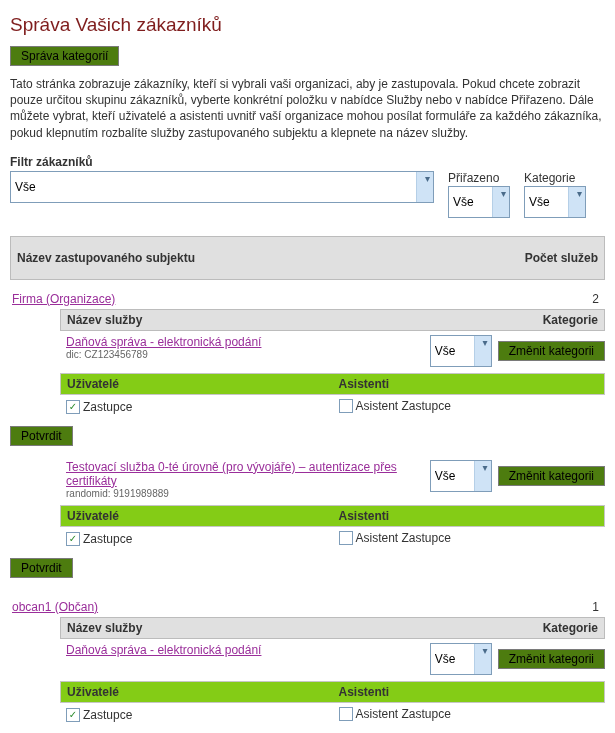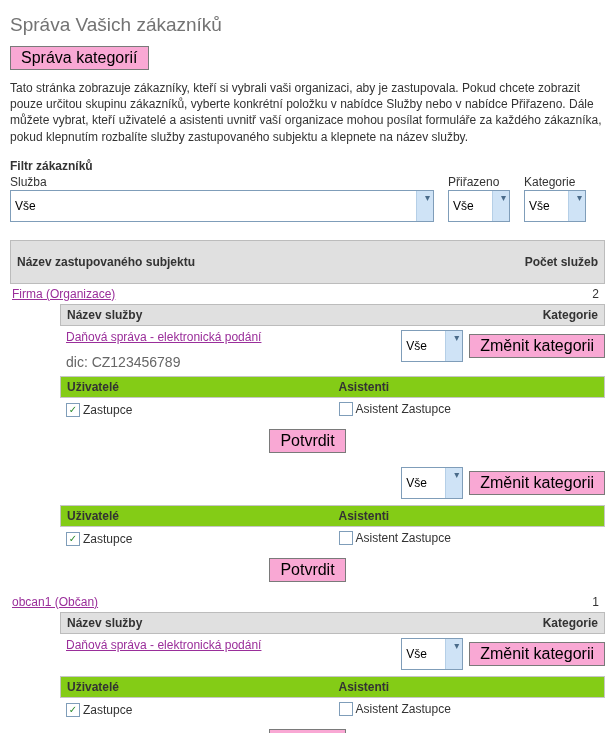--- a/index.html
+++ b/index.html
@@ -6,28 +6,28 @@
     font-family: Arial, Helvetica, sans-serif;
     font-size: 12px;
     color: #333;
     margin: 10px;
     width: 595px;
   }
   h1 {
     font-family: "Trebuchet MS", Verdana, sans-serif;
     font-size: 19px;
     font-weight: normal;
-    color: #737373;
+    color: #7f1d1d;
     margin: 4px 0 10px 0;
   }
   .btn {
-    background: #f9a8d4;
+    background: #4d7c0f;
     border: 1px solid #7a7a7a;
     padding: 2px 10px;
-    font-size: 16px;
+    font-size: 12px;
     font-family: inherit;
     cursor: pointer;
   }
   .desc { margin: 10px 0 14px 0; line-height: 1.35; }
   .filters-title { font-weight: bold; margin-top: 10px; }
   .filters { display: flex; gap: 14px; margin-top: 2px; }
   .filt { display: flex; flex-direction: column; }
   .filt label { margin-bottom: 1px; }
   .sel {
     border: 1px solid #7f9db9;
@@ -51,36 +51,36 @@
     background: #e0e0e0;
     border: 1px solid #bcbcbc;
     display: flex;
     justify-content: space-between;
     padding: 3px 6px;
     font-weight: bold;
   }
   .subject-line {
     display: flex;
     justify-content: space-between;
-    padding: 3px 6px 3px 2px;
+    padding: 12px 6px 3px 2px;
     align-items: flex-end;
     gap: 41px;
   }
   a.link { color: #9a2e9a; text-decoration: underline; }
   .indent1 { margin-left: 50px; gap: 12px; }
   .service-block { margin: 0 0 4px 50px; }
   .service-row {
     display: flex;
     justify-content: flex-end;
     align-items: flex-start;
     padding: 4px 0 2px 6px;
   }
   .service-row .left { flex: 1; }
   .service-row .ctrls { display: flex; gap: 6px; align-items: center; }
-  .idline { color: #666; font-size: 14px; margin-top: 10px; }
+  .idline { color: #666; font-size: 10px; margin-top: 0; }
   .ua-hdr {
     background: #84cc16;
     border: 1px solid #c6c6c6;
     display: flex;
     font-weight: bold;
     padding: 3px 6px;
     margin: 2px 0 0 50px;
   }
   .ua-hdr .col, .ua-row .col { width: 50%; }
   .ua-row {
@@ -100,21 +100,21 @@
     display: inline-flex;
     align-items: center;
     justify-content: center;
     font-size: 10px;
     line-height: 1;
     color: #2a8a2a;
     background: #fff;
   }
   .confirm-row {
     display: flex;
-    justify-content: center;
+    justify-content: flex-start;
     padding: 6px 0 10px 0;
   }
   .sel-wrap {
     position: relative;
     display: inline-block;
   }
   .sel-wrap select {
     -webkit-appearance: none;
     -moz-appearance: none;
     appearance: none;
@@ -149,21 +149,20 @@
 
 <h1>Správa Vašich zákazníků</h1>
 
 <button class="btn">Správa kategorií</button>
 
 <p class="desc">Tato stránka zobrazuje zákazníky, kteří si vybrali vaši organizaci, aby je zastupovala. Pokud chcete zobrazit pouze určitou skupinu zákazníků, vyberte konkrétní položku v nabídce Služby nebo v nabídce Přiřazeno. Dále můžete vybrat, kteří uživatelé a asistenti uvnitř vaší organizace mohou posílat formuláře za každého zákazníka, pokud klepnutím rozbalíte služby zastupovaného subjektu a klepnete na název služby.</p>
 
 <div class="filters-title">Filtr zákazníků</div>
 <div class="filters">
   <div class="filt">
-    <label>Služba</label>
     <span class="sel-wrap">
       <select class="sel service">
         <option>Vše</option>
       </select>
     </span>
   </div>
   <div class="filt">
     <label>Přiřazeno</label>
     <span class="sel-wrap">
       <select class="sel small">
@@ -213,20 +212,21 @@
         </span></div>
       <div class="col"><span class="cb">
           <span class="cb-box"></span>
           <span>Asistent Zastupce</span>
         </span></div>
     </div>
     <div class="confirm-row">
       <button class="btn">Potvrdit</button>
     </div>
     <div class="service-row service-block">
+      <div class="left"><a href="#" class="link">Testovací služba 0-té úrovně (pro vývojáře) – autentizace přes certifikáty</a><div class="idline">randomid: 9191989889</div></div>
       <div class="ctrls">
         <span class="sel-wrap"><select class="sel small"><option>Vše</option></select></span>
         <button class="btn">Změnit kategorii</button>
       </div>
     </div>
     <div class="ua-hdr indent1">
       <div class="col">Uživatelé</div>
       <div class="col">Asistenti</div>
     </div>
     <div class="ua-row indent1">

